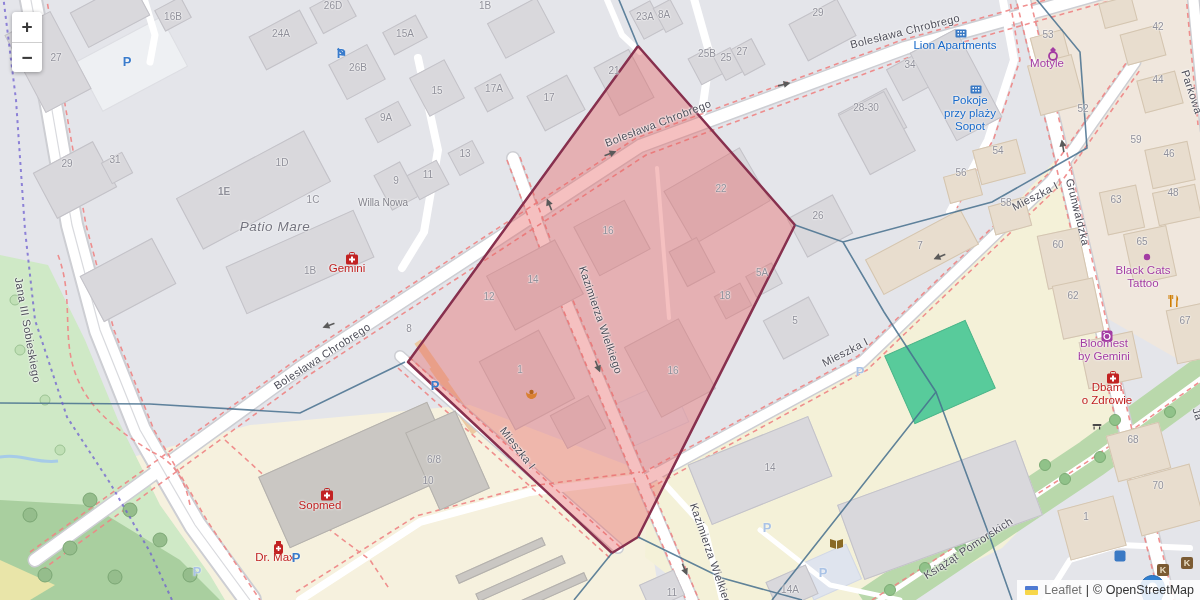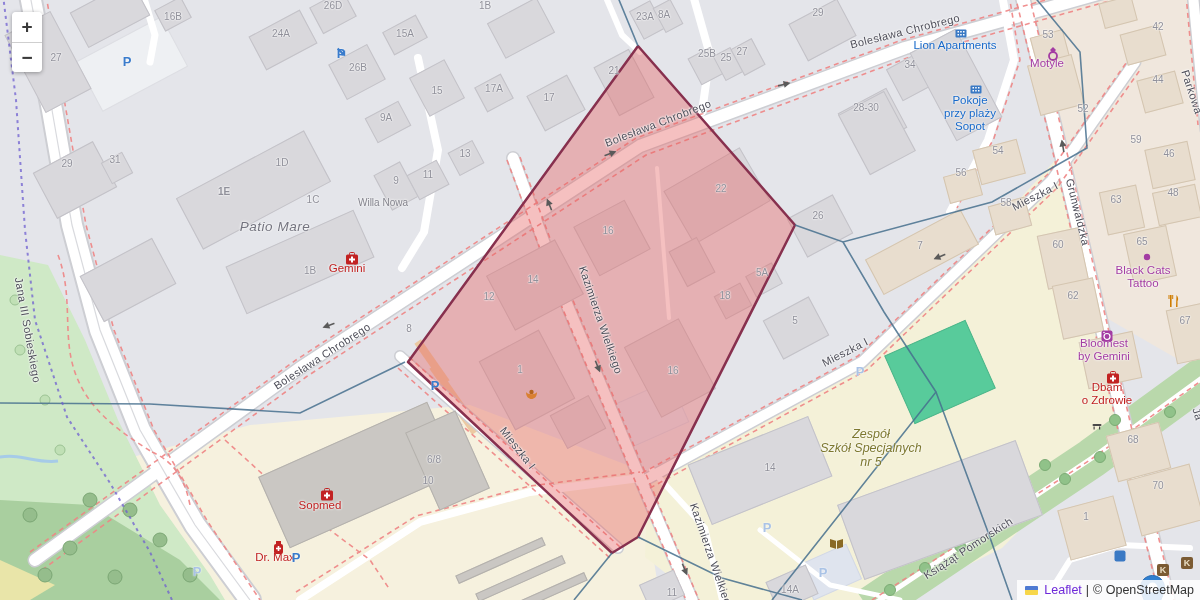--- a/index.html
+++ b/index.html
@@ -38,21 +38,21 @@
   
   #zoomctl{position:absolute;left:12px;top:12px;width:30px;border-radius:4px;overflow:hidden;
       box-shadow:0 1px 4px rgba(0,0,0,.35);z-index:50;}
   #zoomctl .zbtn{width:30px;height:30px;background:#fff;color:#3a3a3a;font-size:19px;font-weight:bold;
       display:flex;align-items:center;justify-content:center;cursor:pointer;box-sizing:border-box;}
   #zoomctl .zbtn + .zbtn{border-top:1px solid #cfcfcf;}
   
   #attrib{position:absolute;right:0;bottom:0;background:rgba(255,255,255,.85);
       padding:3px 6px 3px 8px;font-size:12.5px;color:#333;z-index:60;display:flex;align-items:center;gap:4px;}
   #attrib a{text-decoration:none;}
-  #attrib .lf{color:#6d28d9;cursor:pointer;}
+  #attrib .lf{color:#737373;cursor:pointer;}
   #attrib .osm{color:#333;cursor:pointer;}
   .flag{display:inline-block;width:13px;height:9px;border-radius:1px;overflow:hidden;margin-right:2px;}
   .flag .t{display:block;width:100%;height:50%;background:#4e7ad2;}
   .flag .b{display:block;width:100%;height:50%;background:#f7d64a;}
   
   #marker{position:absolute;z-index:40;transform:translate(-50%,-100%);cursor:pointer;}
 </style>
 </head>
 <body>
 
@@ -359,25 +359,20 @@
       <div class="place red" style="left: 320px; top: 505px;">
         <div>Sopmed</div>
       </div>
       <div class="place red" style="left: 275px; top: 557px;">
         <div>Dr. Max</div>
       </div>
       <div class="place red" style="left: 1107px; top: 394px;">
         <div>Dbam</div>
         <div>o Zdrowie</div>
       </div>
-      <div class="place olive" style="left: 871px; top: 448px;">
-        <div>Zespół</div>
-        <div>Szkół Specjalnych</div>
-        <div>nr 5</div>
-      </div>
       <div class="place gray-it" style="left: 275px; top: 227px;">
         <div>Patio Mare</div>
       </div>
       <div class="place gray-sm" style="left: 383px; top: 203px;">
         <div>Willa Nowa</div>
       </div>
     </div>
   <div id="icons" class="layer">
       <span class="icon" style="left: 127px; top: 61px;">
         <span class="pk ">P</span>

